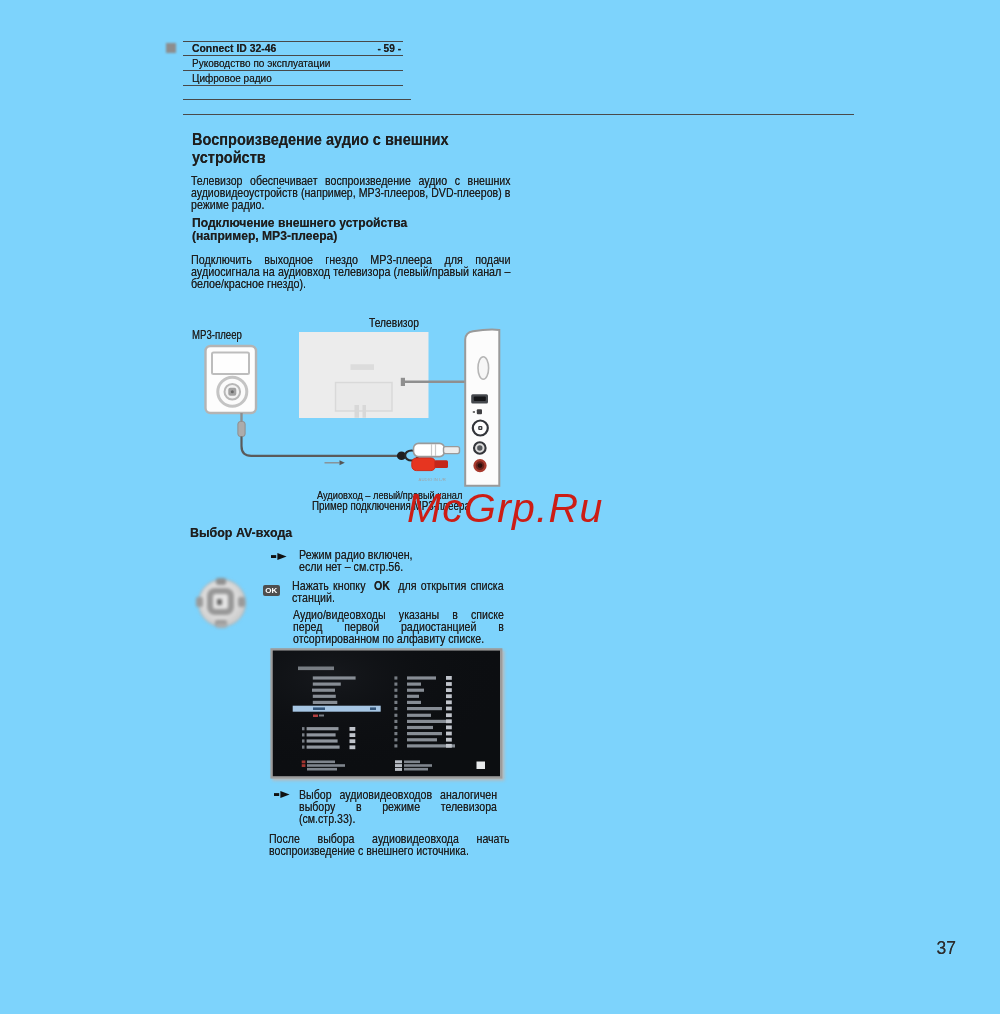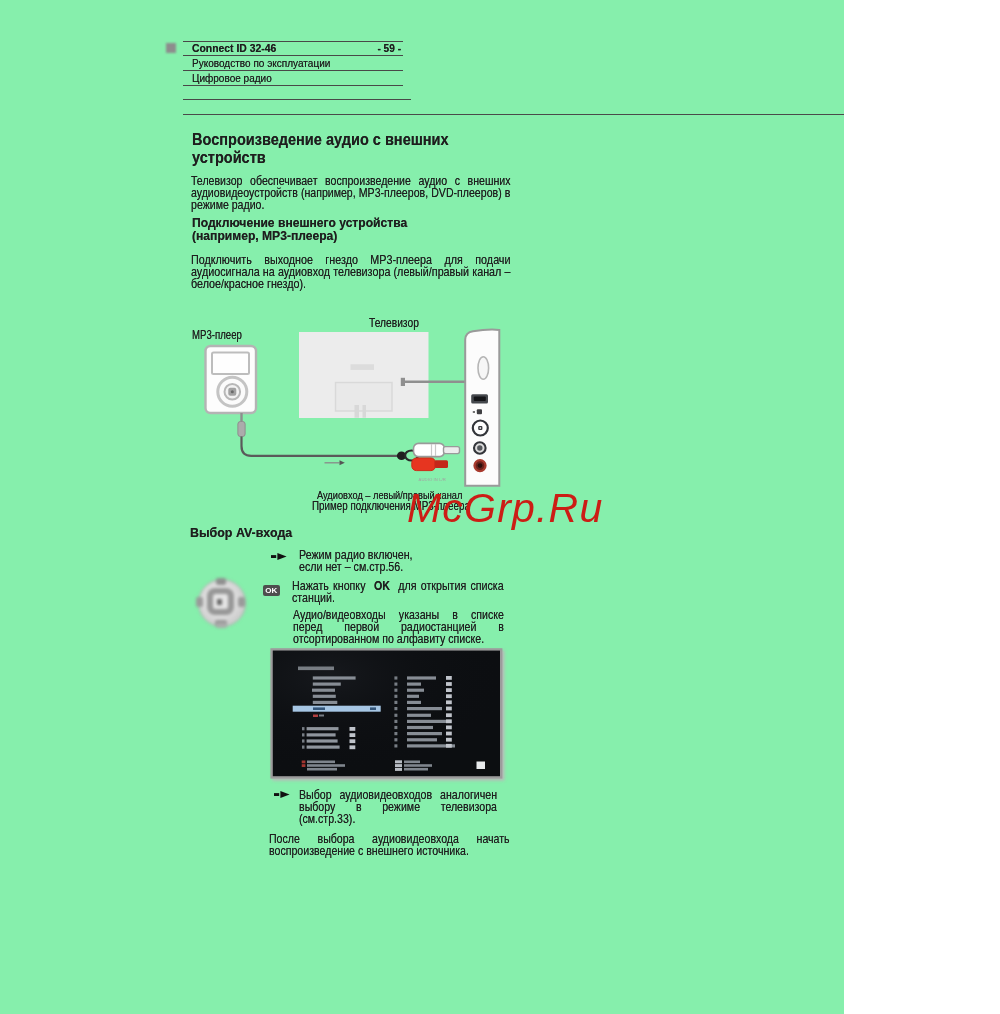--- a/index.html
+++ b/index.html
@@ -1,16 +1,16 @@
 <!DOCTYPE html>
 <html><head>
 <meta charset="utf-8">
 <style>
   html,body{margin:0;padding:0;background:#ffffff;}
-  #page{position:relative;width:844px;height:1014px;background:#86efac;overflow:hidden;
+  #page{position:relative;width:1000px;height:1014px;background:#7dd3fc;overflow:hidden;
         font-family:"Liberation Sans",sans-serif;color:#1d1d1d;}
   .t{position:absolute;transform:scaleX(0.875);transform-origin:0 0;color:#1e1e1e;
      text-shadow:0 0 0.45px rgba(40,40,40,0.8);}
   .b{font-weight:bold;}
   .j{text-align:justify;text-align-last:justify;}
   .ln{position:absolute;background:#484848;height:1.2px;filter:blur(0.25px);}
   .body{font-size:12.2px;line-height:12.15px;}
 </style>
 </head>
 <body>

